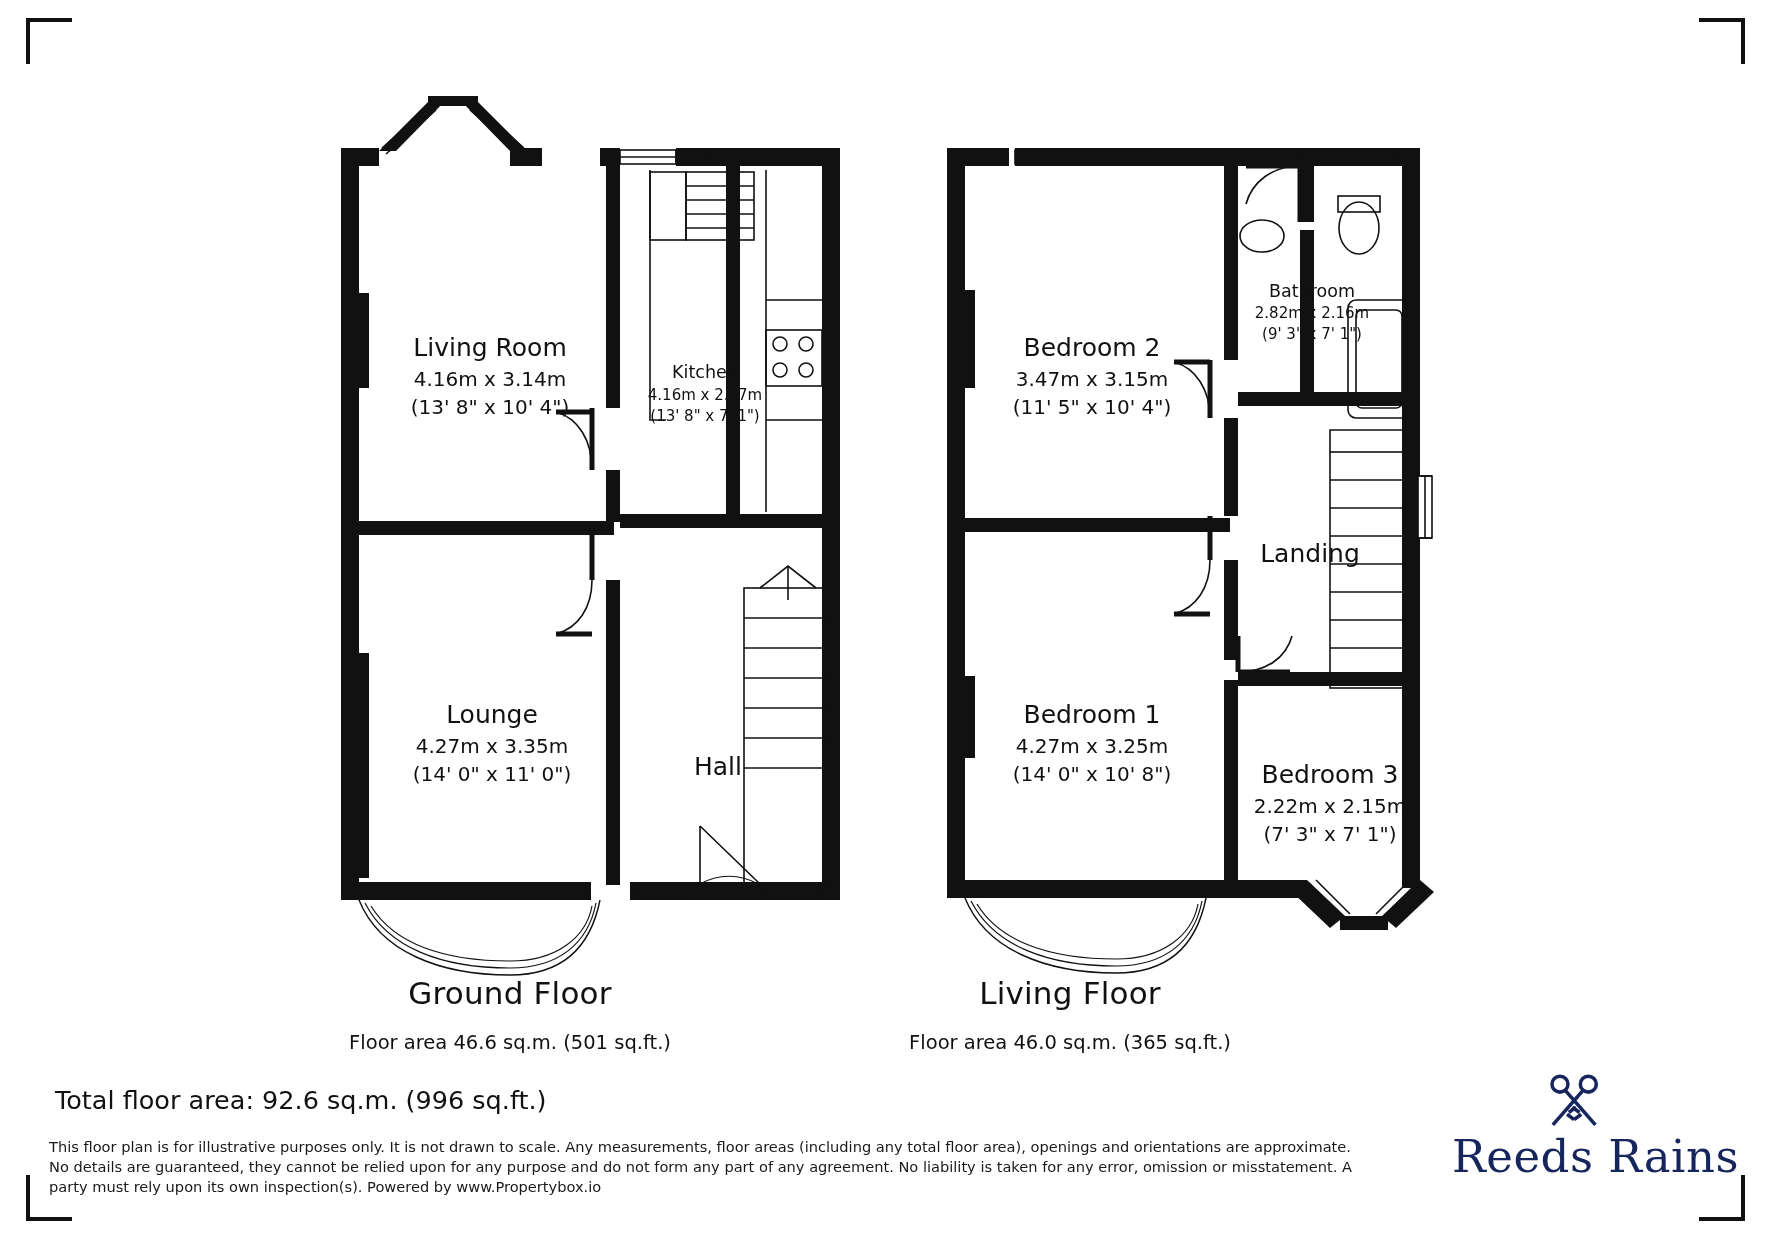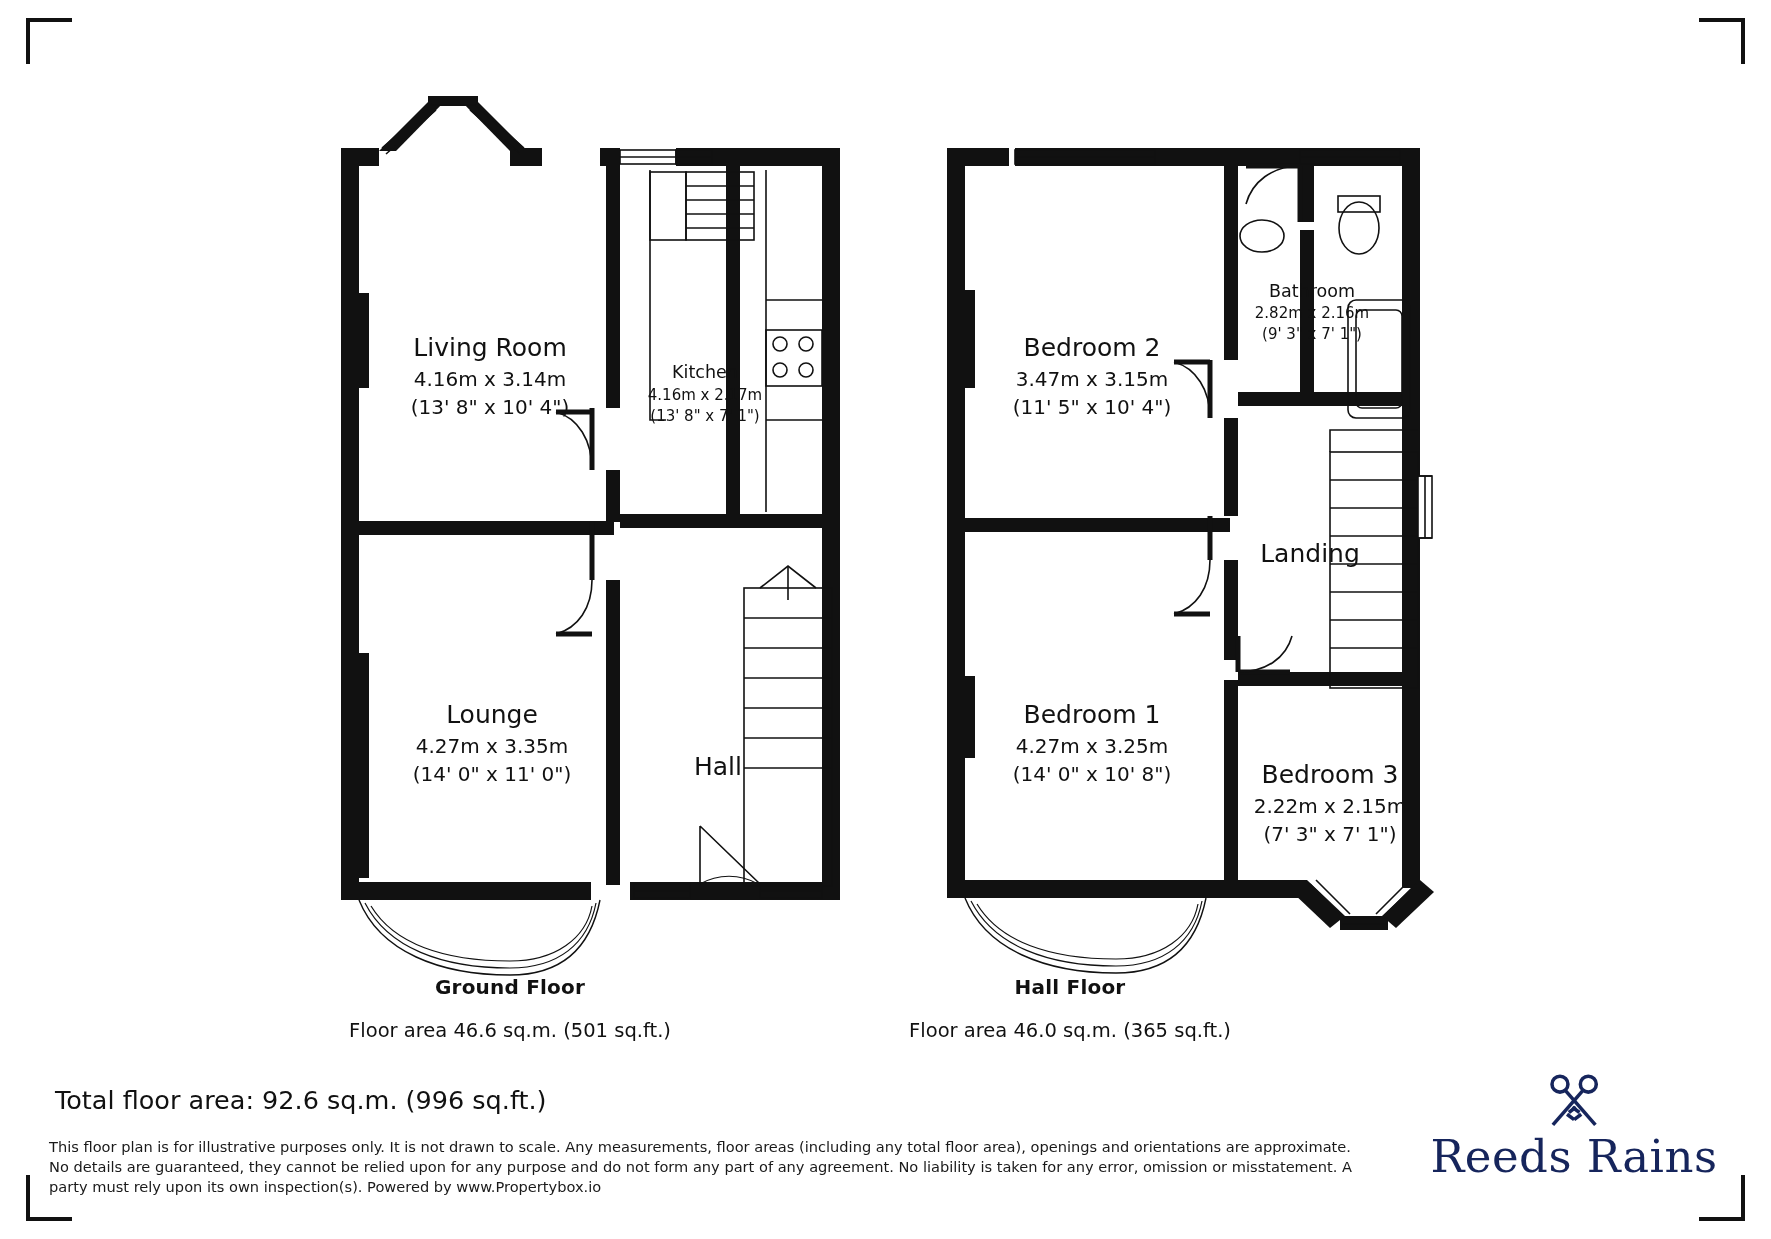--- a/index.html
+++ b/index.html
@@ -19,21 +19,21 @@
   .corner.tl { top: 18px; left: 26px; border-top: 4px solid #111; border-left: 4px solid #111; }
   .corner.tr { top: 18px; right: 26px; border-top: 4px solid #111; border-right: 4px solid #111; }
   .corner.bl { bottom: 18px; left: 26px; border-bottom: 4px solid #111; border-left: 4px solid #111; }
   .corner.br { bottom: 18px; right: 26px; border-bottom: 4px solid #111; border-right: 4px solid #111; }
 
   
   #plan-canvas { position: absolute; top: 0; left: 0; width: 1771px; height: 1239px; }
 
   
   .floor-caption { position: absolute; text-align: center; }
-  .floor-caption .ftitle { font-size: 20px; letter-spacing: 0.2px; font-weight: bold; }
+  .floor-caption .ftitle { font-size: 31px; letter-spacing: 0.2px; }
   .floor-caption .farea { font-size: 19.5px; margin-top: 20px; }
 
   #ground-caption { left: 230px; top: 975px; width: 560px; }
   #first-caption  { left: 790px; top: 975px; width: 560px; }
 
   
   #total-area {
     position: absolute; left: 55px; top: 1085px;
     font-size: 25.5px;
     text-align: right;
@@ -46,20 +46,21 @@
   
   #brand {
     position: absolute; right: 32px; bottom: 60px;
     width: 330px; text-align: center; color: #16255c;
   }
   #brand .keys { height: 62px; display: block; margin: 0 auto; }
   #brand .brand-name {
     font-family: "DejaVu Serif", serif;
     font-size: 45px; letter-spacing: 0.5px; line-height: 1;
     margin-top: 2px;
+    text-align: right;
   }
 
   
   text { font-family: "DejaVu Sans", sans-serif; fill: #111; }
   .rmname { font-size: 25px; }
   .rmdim  { font-size: 20px; }
   .rmname-sm { font-size: 17.5px; }
   .rmdim-sm  { font-size: 15px; }
 </style>
 </head>
@@ -312,21 +313,21 @@
     </g>
   </g>
 </svg>
 
 <div class="floor-caption" id="ground-caption">
   <div class="ftitle">Ground Floor</div>
   <div class="farea">Floor area 46.6 sq.m. (501 sq.ft.)</div>
 </div>
 
 <div class="floor-caption" id="first-caption">
-  <div class="ftitle">Hall Floor</div>
+  <div class="ftitle">Living Floor</div>
   <div class="farea">Floor area 46.0 sq.m. (365 sq.ft.)</div>
 </div>
 
 <div id="total-area">Total floor area: 92.6 sq.m. (996 sq.ft.)</div>
 
 <div id="disclaimer">This floor plan is for illustrative purposes only. It is not drawn to scale. Any measurements, floor areas (including any total floor area), openings and orientations are approximate. No details are guaranteed, they cannot be relied upon for any purpose and do not form any part of any agreement. No liability is taken for any error, omission or misstatement. A party must rely upon its own inspection(s). Powered by www.Propertybox.io</div>
 
 <div id="brand">
   <svg class="keys" viewBox="0 0 120 70">
     <g stroke="#16255c" stroke-width="4" fill="none">

